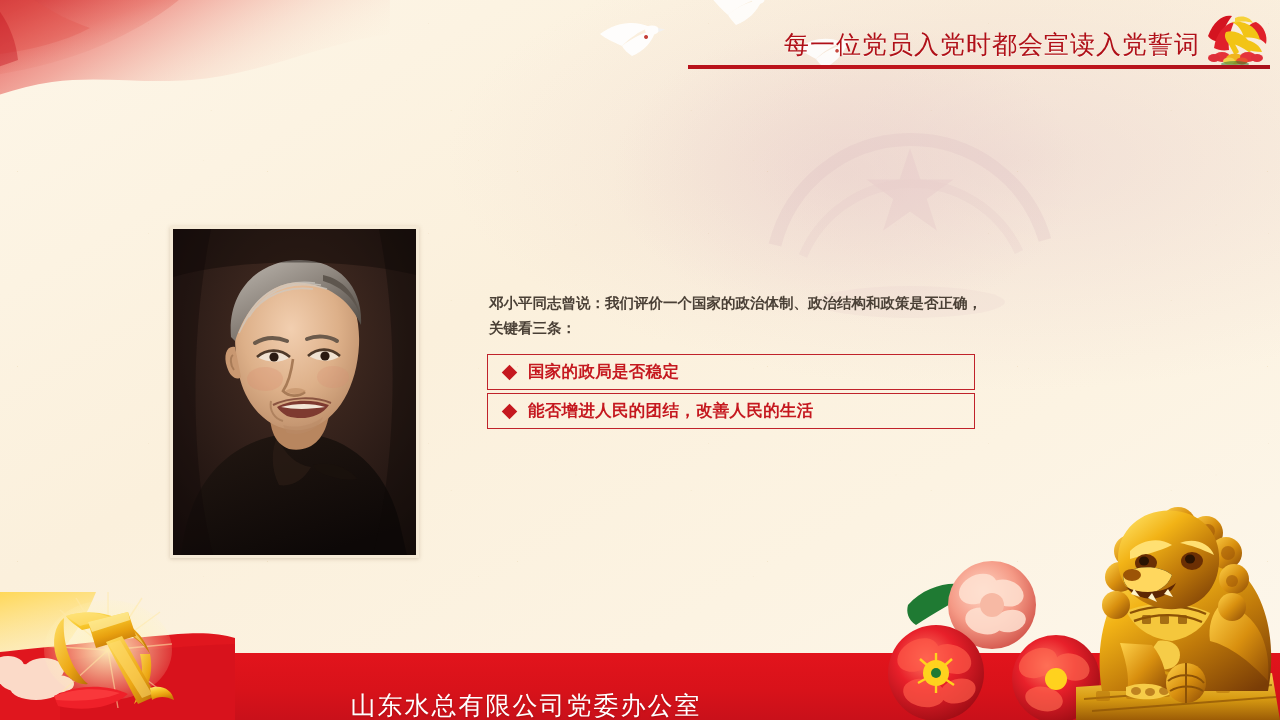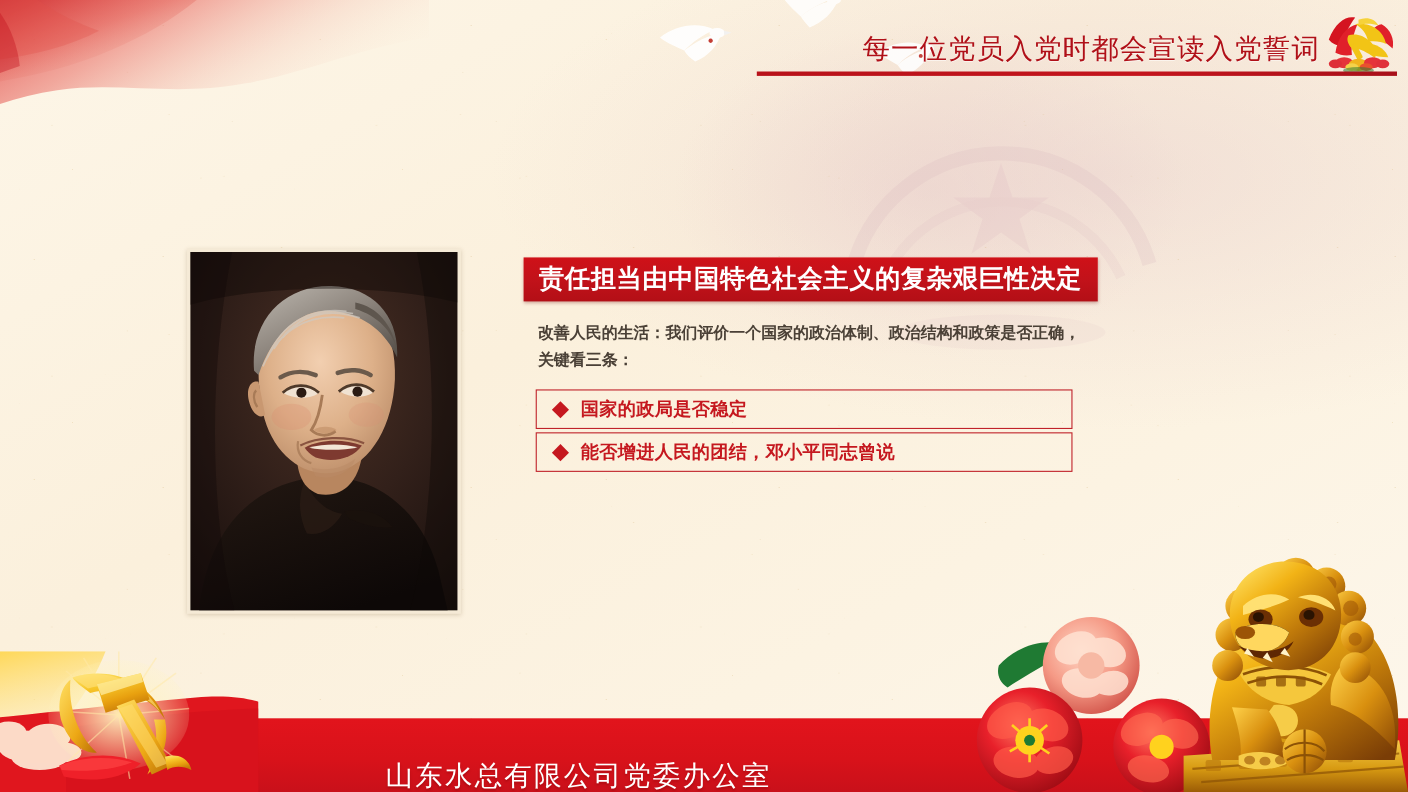--- a/index.html
+++ b/index.html
@@ -306,36 +306,33 @@
 
       <rect width="243" height="326" fill="none"></rect>
       <path d="M0 0 H243 V326 H0 Z" fill="none"></path>
       <rect width="243" height="326" fill="url(#bg)" opacity="0"></rect>
       <path d="M0 0 H243 V46 C180 30 70 28 0 48 Z" fill="#0f0907" opacity="0.45"></path>
       <path d="M0 0 V326 H40 C18 240 16 110 38 0 Z" fill="#0f0907" opacity="0.38"></path>
       <path d="M243 0 V326 H200 C224 230 226 100 206 0 Z" fill="#0f0907" opacity="0.42"></path>
     </svg>
   </div>
 
-  <div class="title-banner">
-    <div class="title-banner-text">责任担当由中国特色社会主义的复杂艰巨性决定</div>
-  </div>
-
-  <div class="lead">改善人民的生活：我们评价一个国家的政治体制、政治结构和政策是否正确，关键看三条：</div>
+
+  <div class="lead">邓小平同志曾说：我们评价一个国家的政治体制、政治结构和政策是否正确，关键看三条：</div>
 
   <div class="bullets">
 
     <div class="bullet-box">
       <span class="bullet-diamond"></span>
       <span class="bullet-text">国家的政局是否稳定</span>
     </div>
 
     <div class="bullet-box">
       <span class="bullet-diamond"></span>
-      <span class="bullet-text">能否增进人民的团结，邓小平同志曾说</span>
+      <span class="bullet-text">能否增进人民的团结，改善人民的生活</span>
     </div>
 
 
   </div>
 
   <div class="footer-bar"></div>
   <div class="footer-text">山东水总有限公司党委办公室</div>
 
   <div class="emblem-bl">
     <svg viewBox="0 0 235 128" width="235" height="128">

